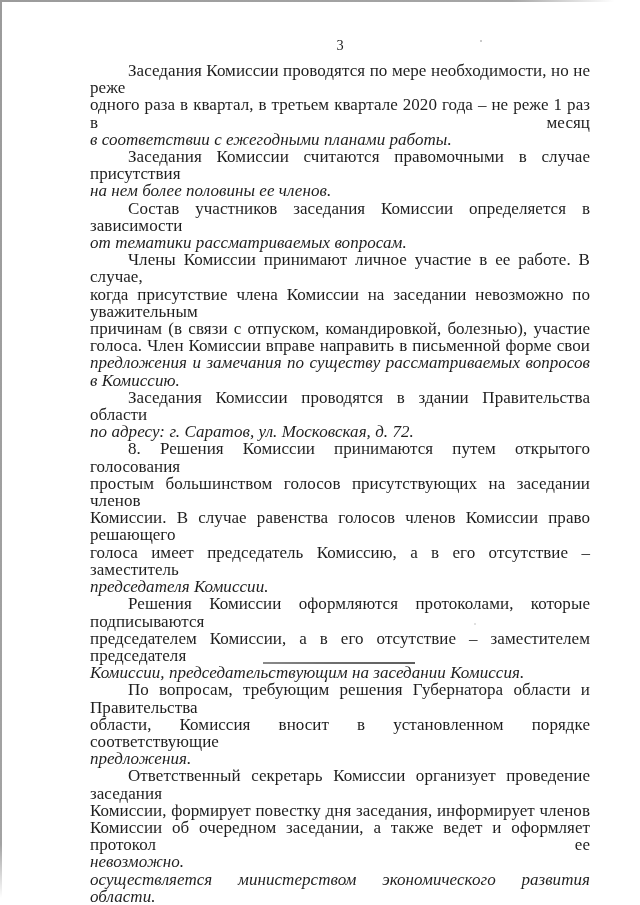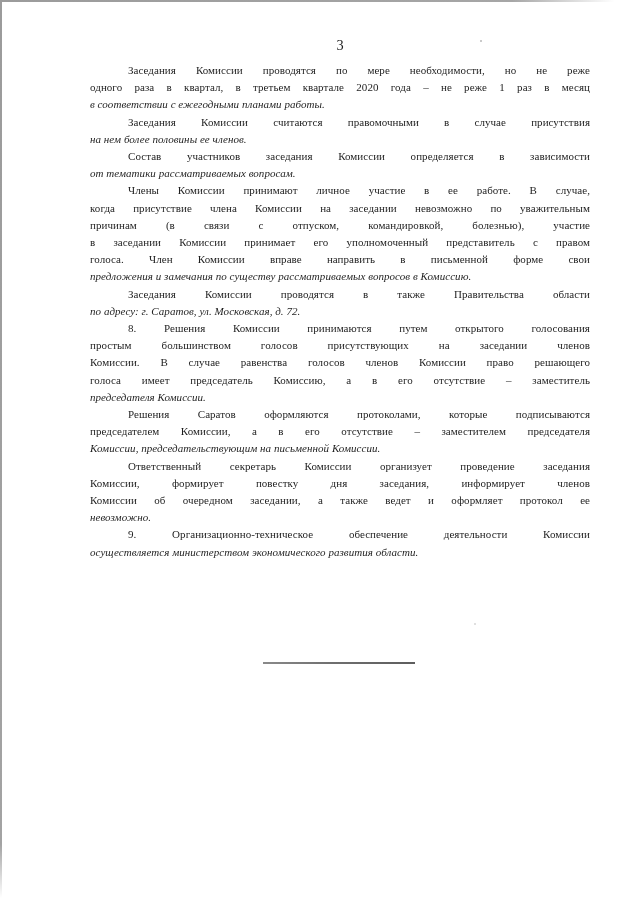--- a/index.html
+++ b/index.html
@@ -33,21 +33,21 @@
     width: 500px;
     text-align: center;
     font-size: 14.3px;
     line-height: 17px;
     color: #1e1e1e;
   }
   .body-text {
     position: absolute;
     left: 90px; top: 62px;
     width: 500px;
-    font-size: 11px;
+    font-size: 17px;
     line-height: 17.2px;
     color: #1e1e1e;
     letter-spacing: 0.05px;
   }
   .paragraph { margin: 0; padding: 0; }
   .line { text-align: justify; }
   .line.just { text-align-last: justify; }
   .line.last { text-align-last: left; font-style: italic; }
   .line.indent { text-indent: 38px; }
   .divider {
@@ -84,48 +84,51 @@
         <div class="line last">на нем более половины ее членов.</div>
       </div>
       <div class="paragraph">
         <div class="line just indent">Состав участников заседания Комиссии определяется в зависимости</div>
         <div class="line last">от тематики рассматриваемых вопросам.</div>
       </div>
       <div class="paragraph">
         <div class="line just indent">Члены Комиссии принимают личное участие в ее работе. В случае,</div>
         <div class="line just">когда присутствие члена Комиссии на заседании невозможно по уважительным</div>
         <div class="line just">причинам (в связи с отпуском, командировкой, болезнью), участие</div>
-        <div class="line just">в заседании Комиссии принимает его уполномоченный представитель с правом</div>
         <div class="line just">голоса. Член Комиссии вправе направить в письменной форме свои</div>
         <div class="line last">предложения и замечания по существу рассматриваемых вопросов в Комиссию.</div>
       </div>
       <div class="paragraph">
-        <div class="line just indent">Заседания Комиссии проводятся в также Правительства области</div>
+        <div class="line just indent">Заседания Комиссии проводятся в здании Правительства области</div>
         <div class="line last">по адресу: г. Саратов, ул. Московская, д. 72.</div>
       </div>
       <div class="paragraph">
         <div class="line just indent">8. Решения Комиссии принимаются путем открытого голосования</div>
         <div class="line just">простым большинством голосов присутствующих на заседании членов</div>
         <div class="line just">Комиссии. В случае равенства голосов членов Комиссии право решающего</div>
         <div class="line just">голоса имеет председатель Комиссию, а в его отсутствие – заместитель</div>
         <div class="line last">председателя Комиссии.</div>
       </div>
       <div class="paragraph">
-        <div class="line just indent">Решения Саратов оформляются протоколами, которые подписываются</div>
+        <div class="line just indent">Решения Комиссии оформляются протоколами, которые подписываются</div>
         <div class="line just">председателем Комиссии, а в его отсутствие – заместителем председателя</div>
-        <div class="line last">Комиссии, председательствующим на письменной Комиссии.</div>
+        <div class="line last">Комиссии, председательствующим на заседании Комиссия.</div>
+      </div>
+      <div class="paragraph">
+        <div class="line just indent">По вопросам, требующим решения Губернатора области и Правительства</div>
+        <div class="line just">области, Комиссия вносит в установленном порядке соответствующие</div>
+        <div class="line last">предложения.</div>
       </div>
       <div class="paragraph">
         <div class="line just indent">Ответственный секретарь Комиссии организует проведение заседания</div>
         <div class="line just">Комиссии, формирует повестку дня заседания, информирует членов</div>
         <div class="line just">Комиссии об очередном заседании, а также ведет и оформляет протокол ее</div>
         <div class="line last">невозможно.</div>
       </div>
       <div class="paragraph">
-        <div class="line just indent">9. Организационно-техническое обеспечение деятельности Комиссии</div>
         <div class="line last">осуществляется министерством экономического развития области.</div>
       </div>
     </div>
 
   <div class="divider"></div>
 
   <div class="speckle s1"></div>
   <div class="speckle s2"></div>
 </div>
 

